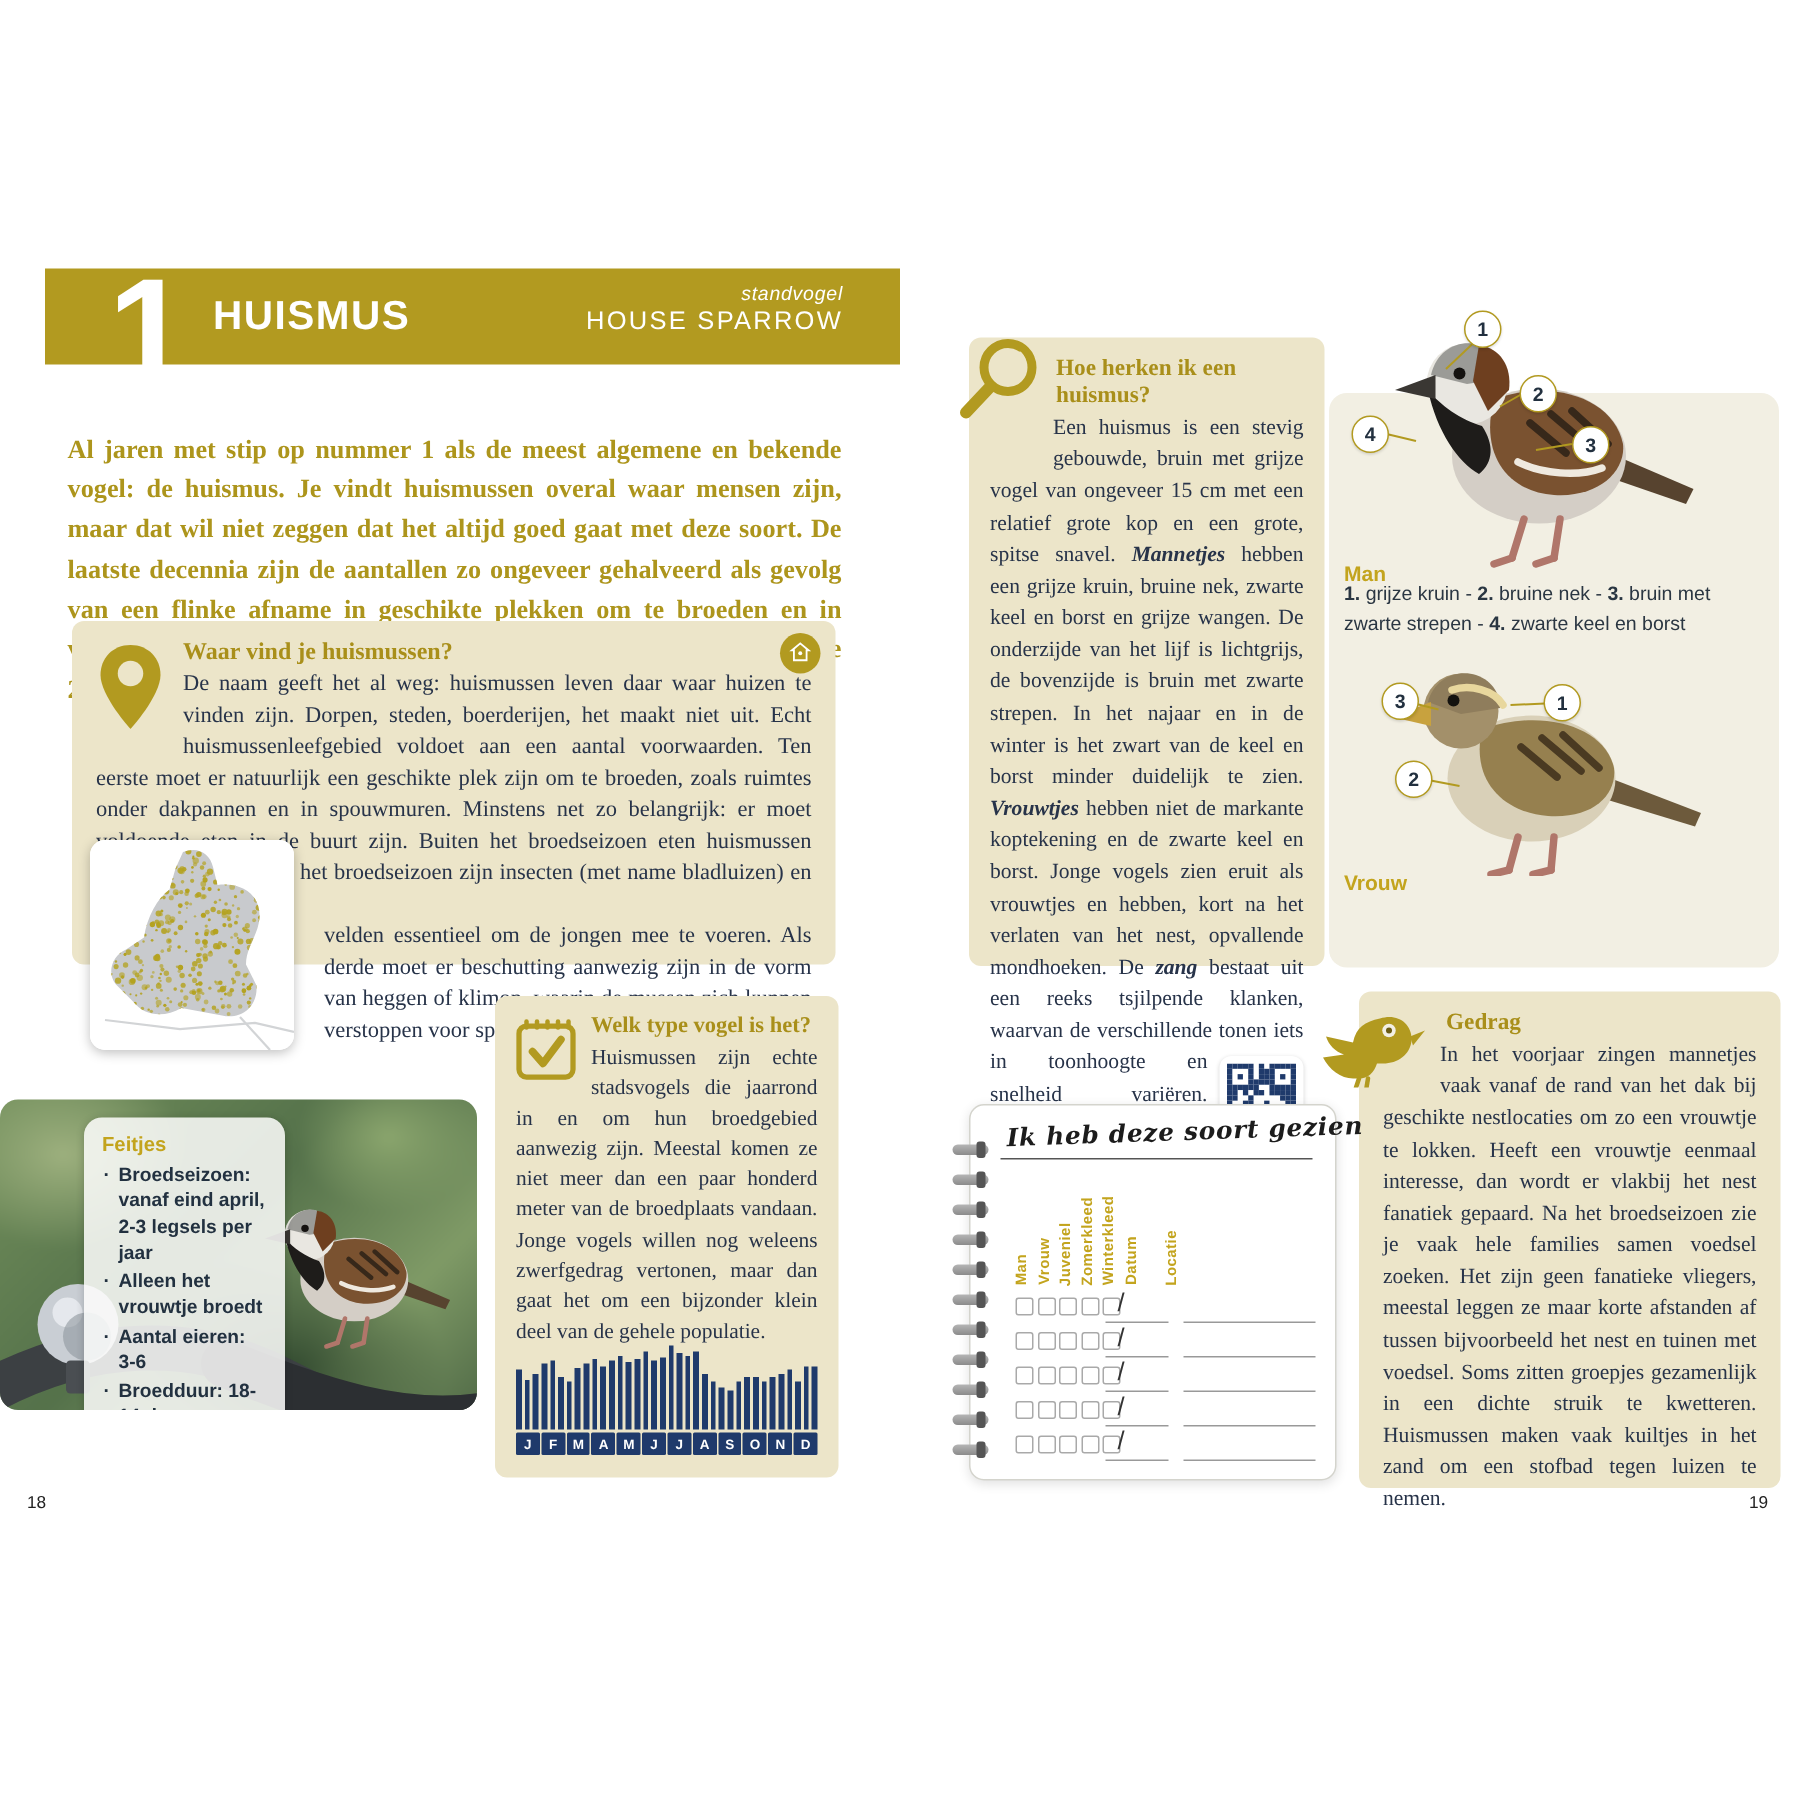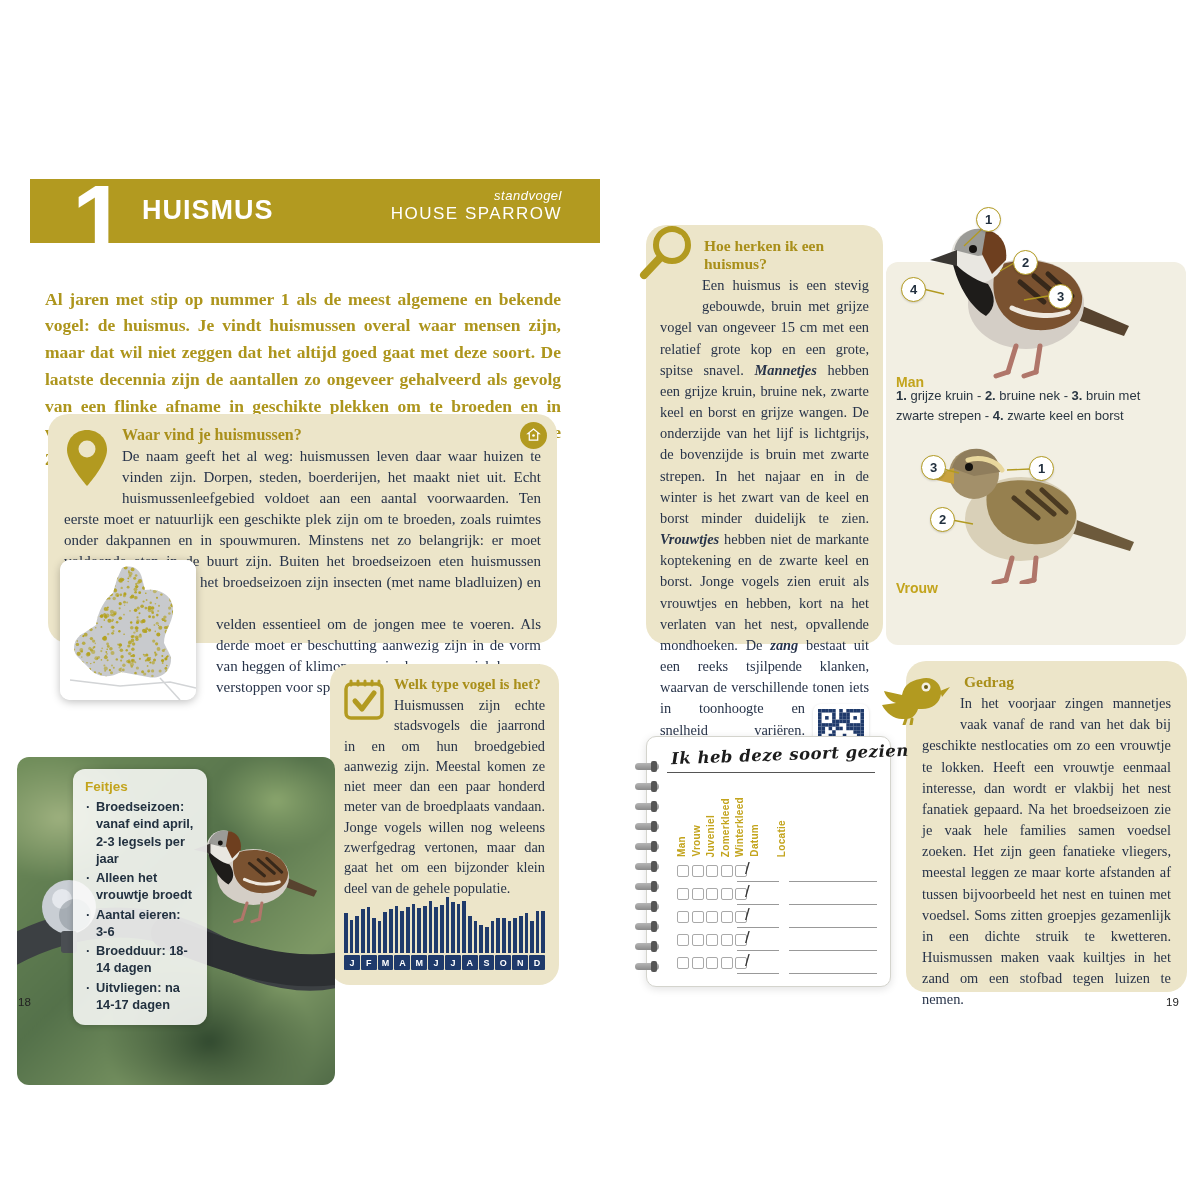--- a/index.html
+++ b/index.html
@@ -12,21 +12,21 @@
               color:#ffffff;font-family:"Liberation Sans",sans-serif;}
   .banner-title{position:absolute;left:112px;top:16px;font-size:27px;font-weight:700;color:#fff;
                 letter-spacing:1px;}
   .banner-right{position:absolute;right:38px;top:9px;text-align:right;color:#fff;}
   .banner-sub-it{font-style:italic;font-size:13px;letter-spacing:.5px;}
   .banner-sub{font-size:17px;letter-spacing:1.5px;margin-top:1px;}
   
   .intro{left:45px;top:268px;width:516px;font-family:"Liberation Serif",serif;font-weight:700;
          color:#ad951c;font-size:17.5px;line-height:1.53;text-align:justify;}
   
-  .cream{background:#ece5c9;border-radius:20px;}
+  .cream{background:#ece5c9;border-radius:8px;}
   .boxtitle{font-family:"Liberation Serif",serif;font-weight:700;color:#a98f1a;font-size:16px;
             margin:0 0 2px 0;}
   .body-serif{font-family:"Liberation Serif",serif;color:#273349;font-size:15px;line-height:1.4;
               text-align:justify;margin:0;}
   .where-box{left:48px;top:414px;width:509px;height:229px;padding:12px 16px;box-sizing:border-box;}
   .pin-float{float:left;width:46px;height:60px;margin:2px 12px 4px 0;}
   .badge{position:absolute;right:10px;top:8px;width:27px;height:27px;border-radius:50%;
          background:#b29a20;display:flex;align-items:center;justify-content:center;}
   .where-body2{margin-left:152px;margin-top:0;}
   .mapcard{position:absolute;left:12px;top:146px;width:136px;height:140px;background:#fff;
@@ -36,21 +36,21 @@
   .type-box .boxtitle{font-size:15px;}
   .type-box .body-serif{font-size:14.3px;line-height:1.42;}
   .cal-float{float:left;width:40px;height:46px;margin:0 10px 4px 0;}
   .chart{position:absolute;left:14px;right:14px;bottom:12px;height:84px;}
   .bars{display:flex;align-items:flex-end;height:64px;gap:2px;}
   .bars div{flex:1;background:#1f3a6b;}
   .months{display:flex;gap:1px;margin-top:2px;height:15px;}
   .months div{flex:1;background:#1f3a6b;color:#fff;font-size:9px;font-weight:700;
               display:flex;align-items:center;justify-content:center;border-radius:1px;}
   
-  .photo{left:17px;top:733px;width:318px;height:328px;border-radius:12px;overflow:hidden;margin-top:24px;}
+  .photo{left:0;top:733px;width:318px;height:207px;border-radius:12px;overflow:hidden;}
   .photo-bg{position:absolute;inset:-8px;filter:blur(3px);
      background:
       radial-gradient(90px 70px at 80% 15%,#8aa56d 0%,rgba(138,165,109,0) 70%),
       radial-gradient(120px 90px at 15% 20%,#9db07e 0%,rgba(157,176,126,0) 70%),
       radial-gradient(140px 110px at 60% 85%,#31492f 0%,rgba(49,73,47,0) 75%),
       linear-gradient(135deg,#73905c 0%,#54714a 45%,#7f9a66 75%,#4c6644 100%);}
   .facts{position:absolute;left:56px;top:12px;width:134px;padding:10px 12px;box-sizing:border-box;
          background:rgba(253,253,252,.86);border-radius:12px;box-shadow:0 1px 6px rgba(0,0,0,.2);}
   .facts-title{color:#c3a41d;font-weight:700;font-size:13.5px;margin:0 0 4px 0;}
   .facts ul{margin:0;padding:0;list-style:none;}

